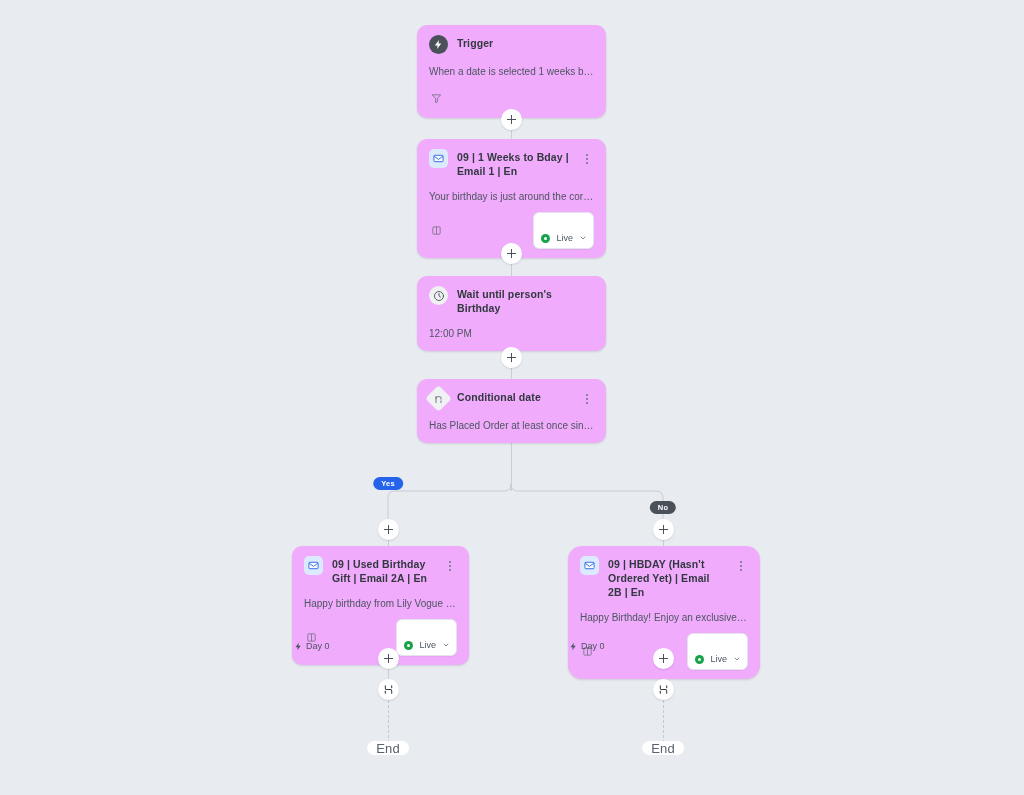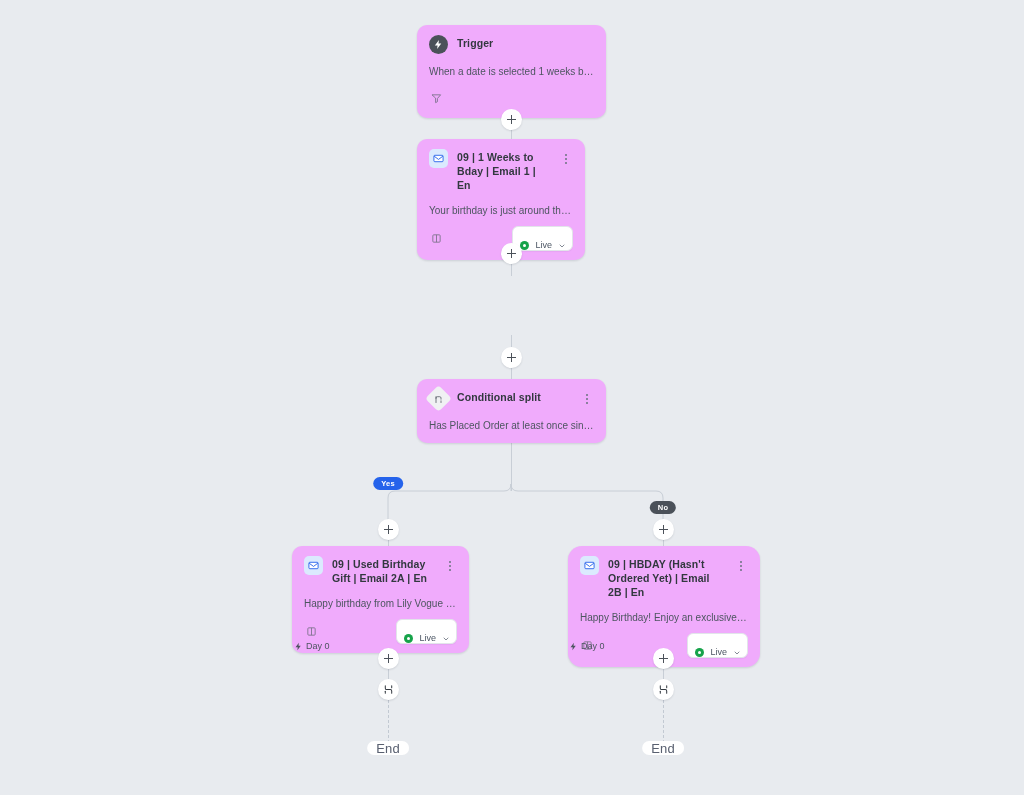--- a/index.html
+++ b/index.html
@@ -116,27 +116,27 @@
   }
   .kebab i {
     width: 2px; height: 2px; border-radius: 50%;
     background: #6b7280;
     display: block;
   }
 
   
   .status-pill {
     display: flex;
-    align-items: flex-end;
+    align-items: center;
     gap: 6px;
     background: #fff;
     border: 1px solid #e2e5ea;
     border-radius: 6px;
     height: 19px;
-    padding: 4px 6px 0 7px;
+    padding: 16px 6px 0 7px;
     box-shadow: 0 1px 1px rgba(16,24,40,.04);
     cursor: pointer;
   }
   .status-dot {
     width: 9px; height: 9px; border-radius: 50%;
     background: #16a34a;
     position: relative;
     flex: 0 0 auto;
   }
   .status-dot::after {
@@ -269,21 +269,21 @@
       <span class="foot-icon">
         <svg width="11" height="11" viewBox="0 0 24 24" fill="none" stroke="#5b626b" stroke-width="2" stroke-linecap="round" stroke-linejoin="round">
           <path d="M3 4 h18 l-7 8 v7 l-4 2 v-9 z"></path>
         </svg>
       </span>
     </div>
   </div>
 
   <div class="plus-btn" style="left:501px; top:109px;"></div>
 
-  <div class="card" style="left:417px; top:139px; width:168px;">
+  <div class="card" style="left:417px; top:139px; width:189px;">
     <div class="card-head">
       <span class="icon-mail">
         <svg width="11" height="11" viewBox="0 0 24 24" fill="none" stroke="#2563eb" stroke-width="2" stroke-linejoin="round">
           <rect x="2" y="5" width="20" height="14" rx="2" fill="#ffffff"></rect>
           <path d="M2.5 7 L12 14 L21.5 7"></path>
         </svg>
       </span>
       <span class="card-title">09 | 1 Weeks to Bday | Email 1 | En</span>
       <span class="kebab">
           <i></i>
@@ -304,33 +304,45 @@
         <span class="status-label">Live</span>
         <svg width="8" height="8" viewBox="0 0 24 24" fill="none" stroke="#6b7280" stroke-width="2.5" stroke-linecap="round" stroke-linejoin="round">
             <path d="M6 9 l6 6 l6 -6"></path>
           </svg>
       </span>
     </div>
   </div>
 
   <div class="plus-btn" style="left:501px; top:243px;"></div>
 
+  <div class="card" style="left:417px; top:276px; width:189px;">
+    <div class="card-head">
+      <span class="icon-circle icon-clock">
+        <svg width="12" height="12" viewBox="0 0 24 24" fill="none" stroke="#5b626b" stroke-width="2" stroke-linecap="round">
+          <circle cx="12" cy="12" r="9"></circle>
+            <path d="M12 7 v5 l3 2"></path>
+        </svg>
+      </span>
+      <span class="card-title">Wait until person's Birthday</span>
+    </div>
+    <div class="card-body" style="padding-bottom:11px;">12:00 PM</div>
+  </div>
 
   <div class="plus-btn" style="left:501px; top:347px;"></div>
 
   <div class="card" style="left:417px; top:379px; width:189px;">
     <div class="card-head">
       <span class="icon-split">
         <svg width="10" height="10" viewBox="0 0 24 24" fill="none" stroke="#5b626b" stroke-width="2" stroke-linecap="round" stroke-linejoin="round">
           <path d="M6 20 V9 a3 3 0 0 1 3-3 h6 a3 3 0 0 1 3 3 v3"></path>
             <path d="M6 6 v4"></path>
             <path d="M18 16 v4"></path>
         </svg>
       </span>
-      <span class="card-title">Conditional split</span>
+      <span class="card-title">Conditional date</span>
       <span class="kebab">
           <i></i>
           <i></i>
           <i></i>
         </span>
     </div>
     <div class="card-body" style="padding-bottom:11px;">Has Placed Order at least once since starti...</div>
   </div>
 
   <div class="branch-badge badge-yes" style="left:388px; top:477px;">Yes</div>

